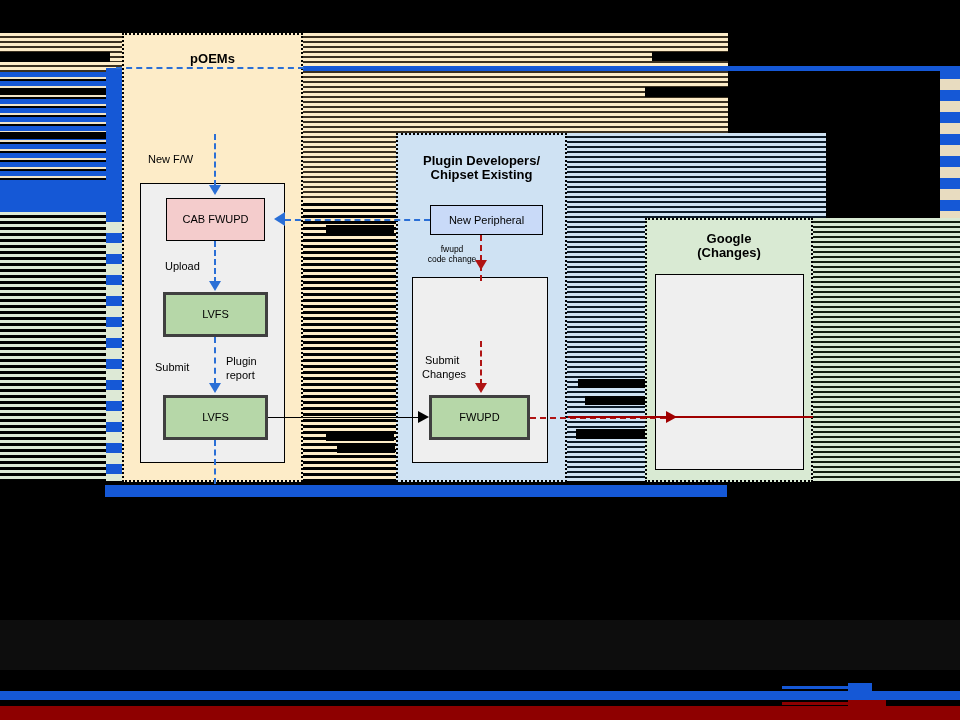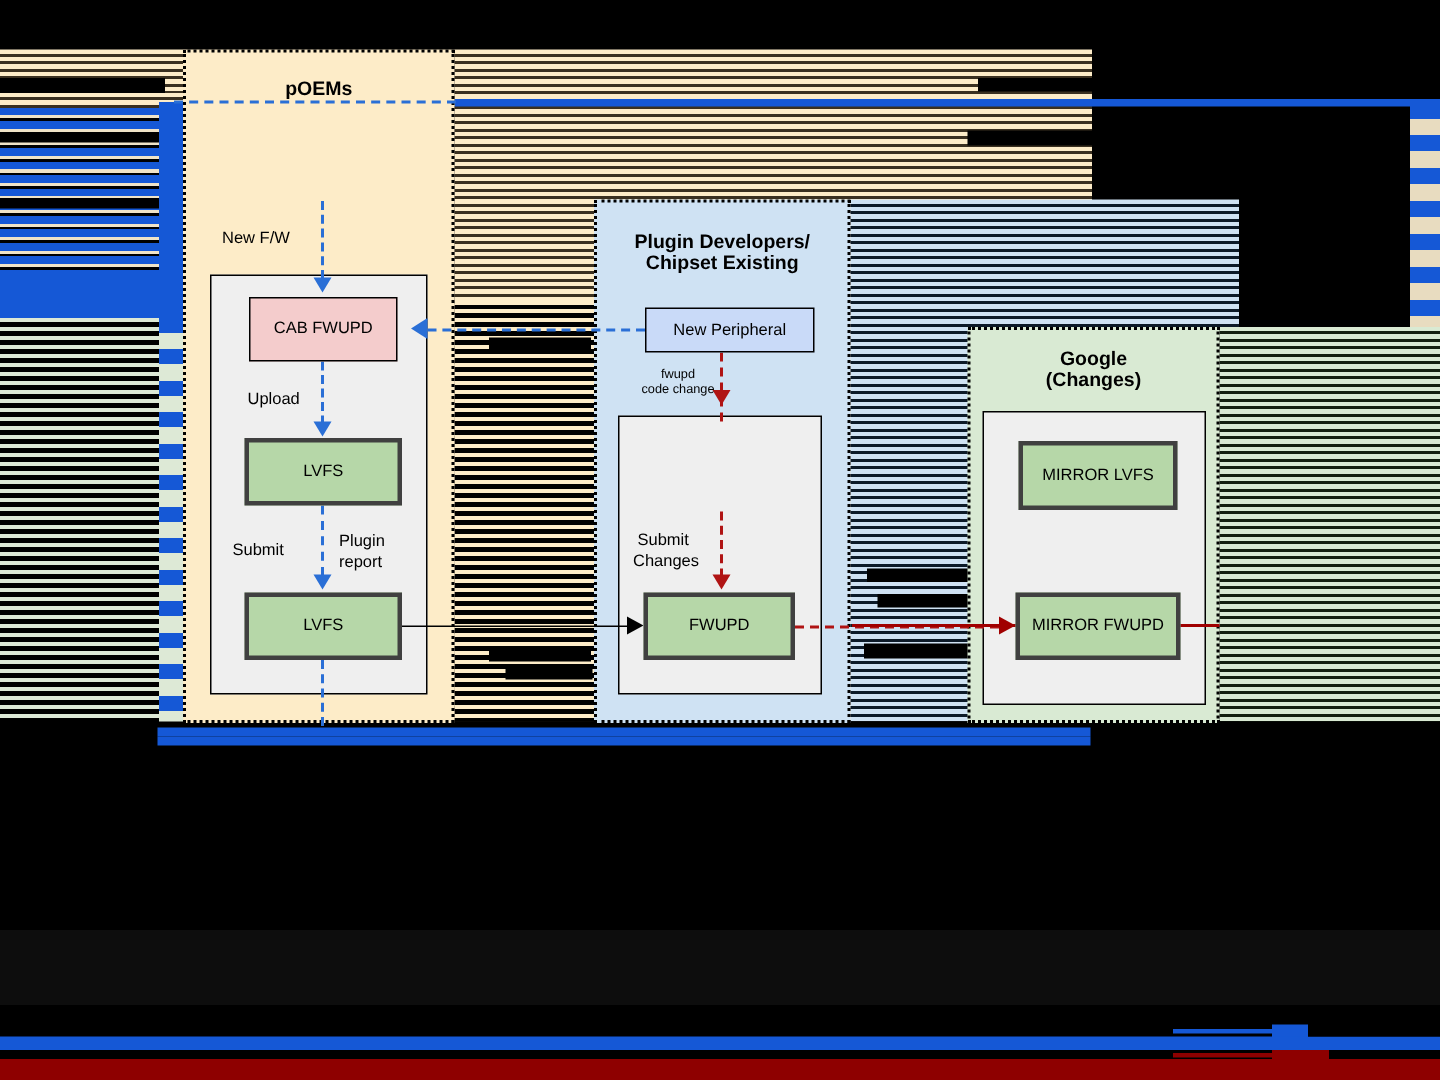--- a/index.html
+++ b/index.html
@@ -207,18 +207,16 @@
 
   <div class="node n-green" id="n-lvfs1">LVFS</div>
 
   <div class="node n-green" id="n-lvfs2">LVFS</div>
 
   <div class="node n-blue" id="n-newper">New Peripheral</div>
 
 
   <div class="node n-green" id="n-fwupd">FWUPD</div>
 
-  <div class="node n-green" id="n-mlvfs">MIRROR LVFS</div>
-
-  <div class="node n-green" id="n-mfwupd">MIRROR FWUPD</div>
+
 
 
 </div>
 
 </body></html>

